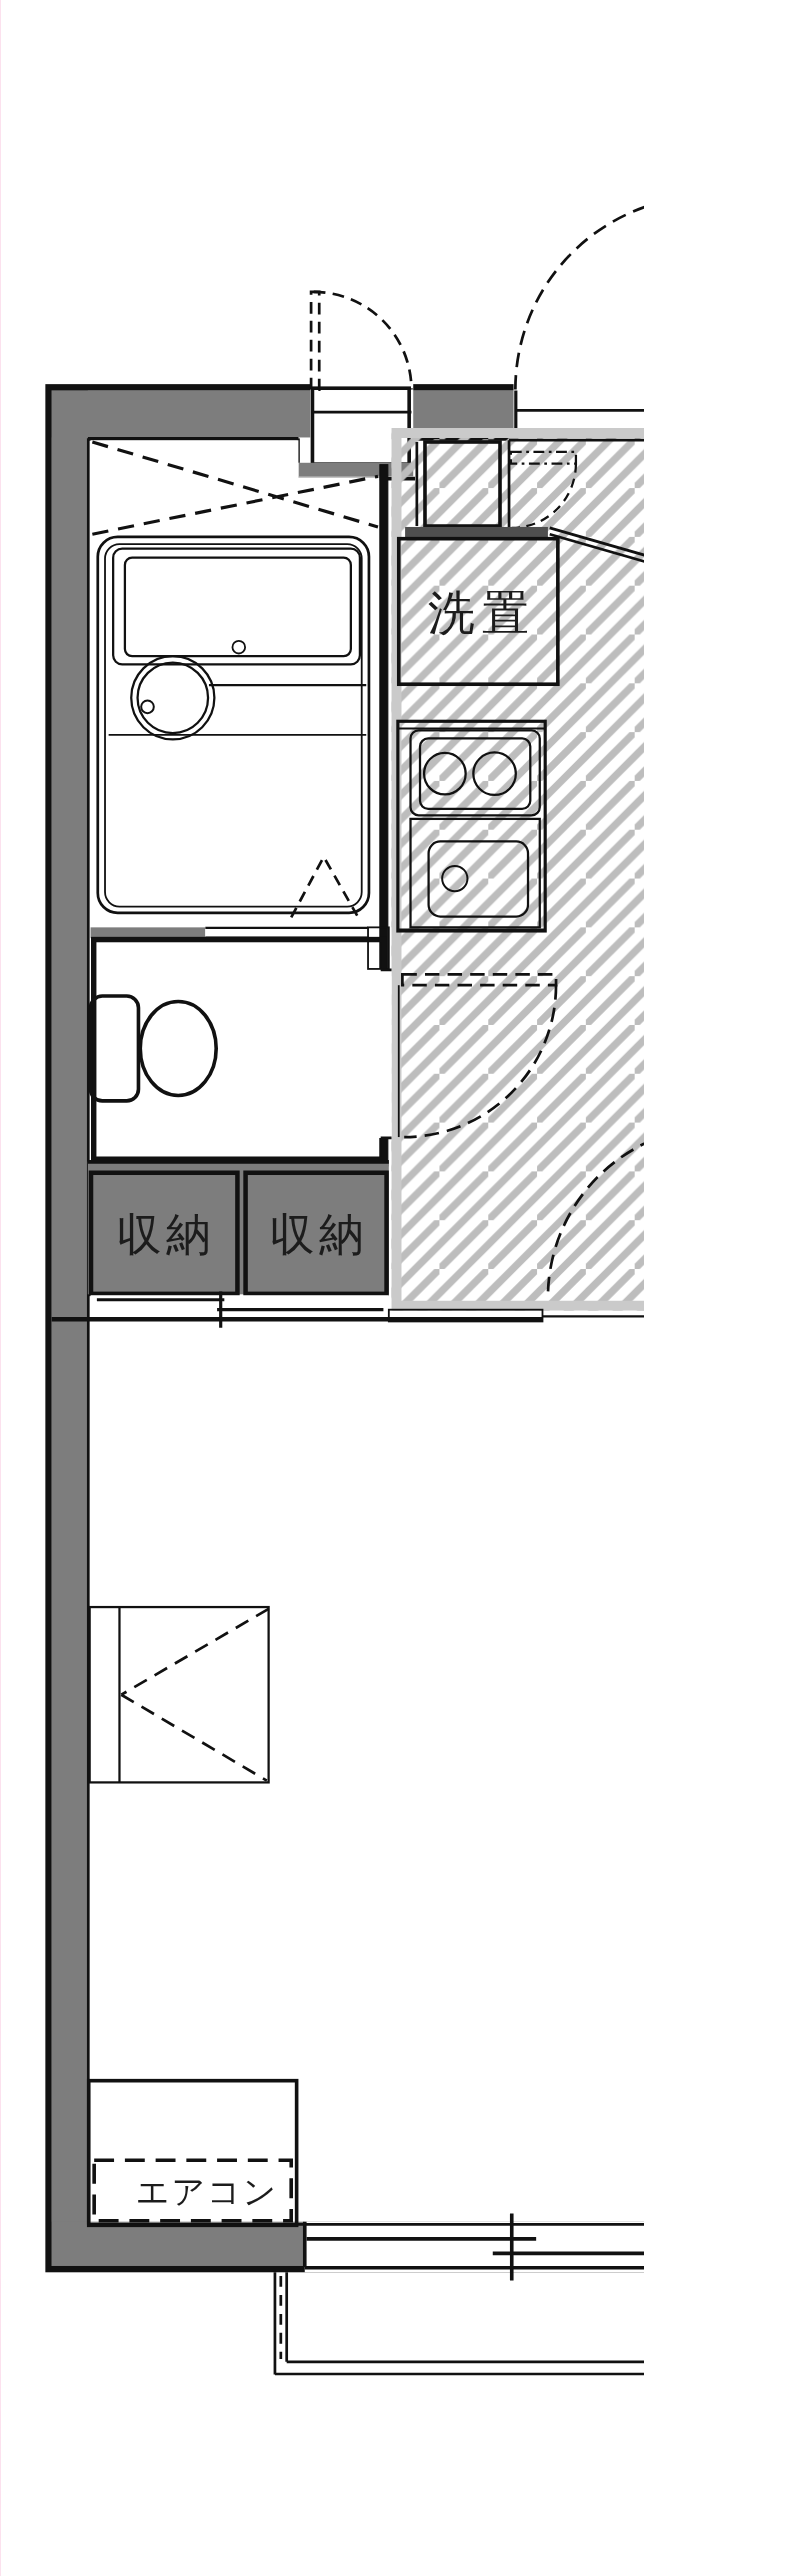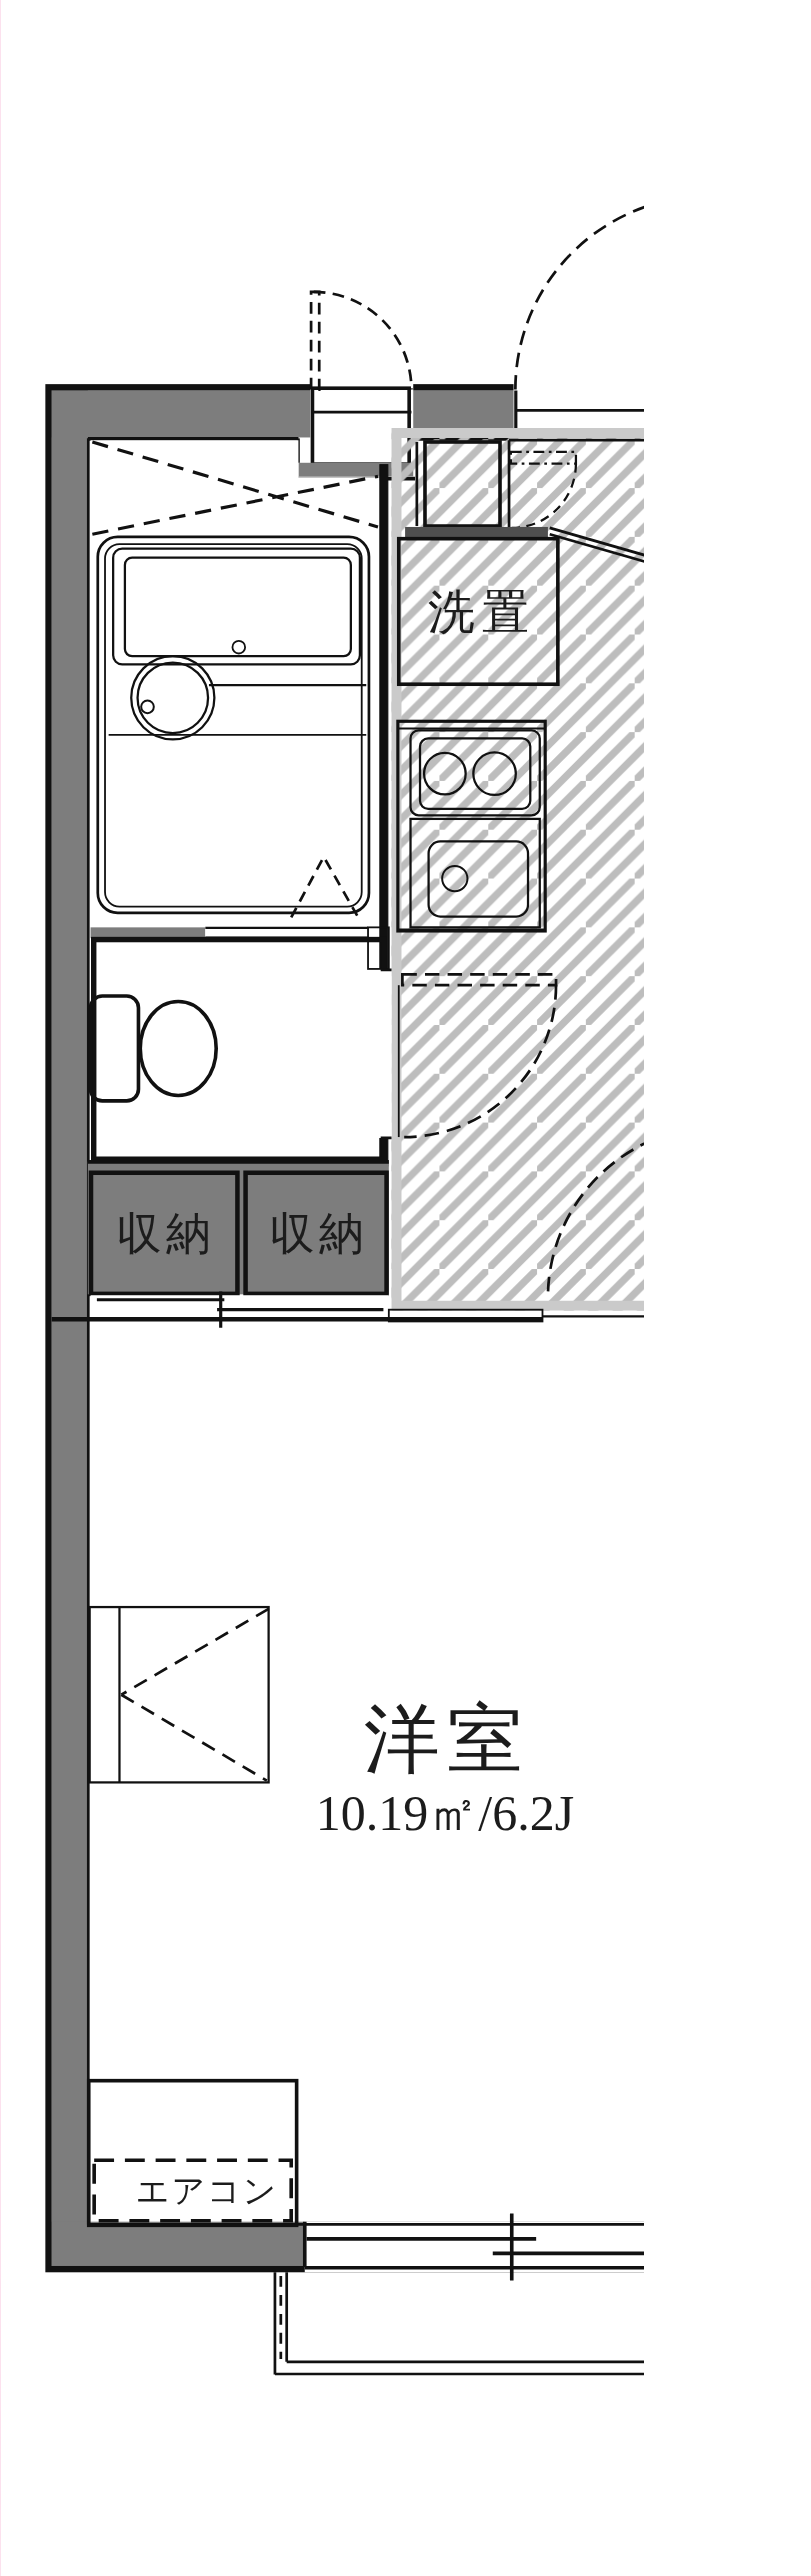--- a/index.html
+++ b/index.html
@@ -7,21 +7,21 @@
     --dark_gray:#4f4f4f;
     --fixture_blue:#dde9f7;
     --tub_blue:#ecf2fb;
     --storage_cream:#f9edd2;
     --hatch_gray:#bdbdbd;
     --hatch_frame:#cacaca;
     --line_black:#111111;
   }
   html,body{margin:0;padding:0;background:#fff;}
   #plan{position:relative;width:644px;height:2576px;background:#ec4899;overflow:hidden;
-        font-family:Liberation Serif, serif;}
+        font-family:Liberation Sans, sans-serif;}
   #plan svg{position:absolute;left:0;top:0;}
   .w{fill:var(--wall_gray);}
   .dk{fill:var(--dark_gray);}
   .blue{fill:var(--fixture_blue);}
   .tub{fill:var(--tub_blue);}
   .cream{fill:var(--storage_cream);}
   .ln{stroke:var(--line_black);fill:none;}
   .lnf{stroke:var(--line_black);}
   .frame{stroke:var(--hatch_frame);fill:none;}
   .lbl{position:absolute;transform:translate(-50%,-50%);color:#1c1c1c;white-space:nowrap;
@@ -201,17 +201,15 @@
   </g>
   <g>
     <rect class="ln" x="778" y="215" width="12" height="218" stroke-width="3" stroke-dasharray="16 9"></rect>
     <path class="ln" stroke-width="3" stroke-dasharray="16 9" d="M 570,431 A 214,214 0 0 1 784,217"></path>
   </g>
 </svg>
 
   <div class="lbl f-washer">洗置</div>
   <div class="lbl f-storage1">収納</div>
   <div class="lbl f-storage2">収納</div>
-  <div class="lbl f-room">洋室</div>
-  <div class="lbl f-area">10.19㎡/6.2J</div>
   <div class="lbl f-ac">エアコン</div>
 </div>
 
 
 </body></html>

